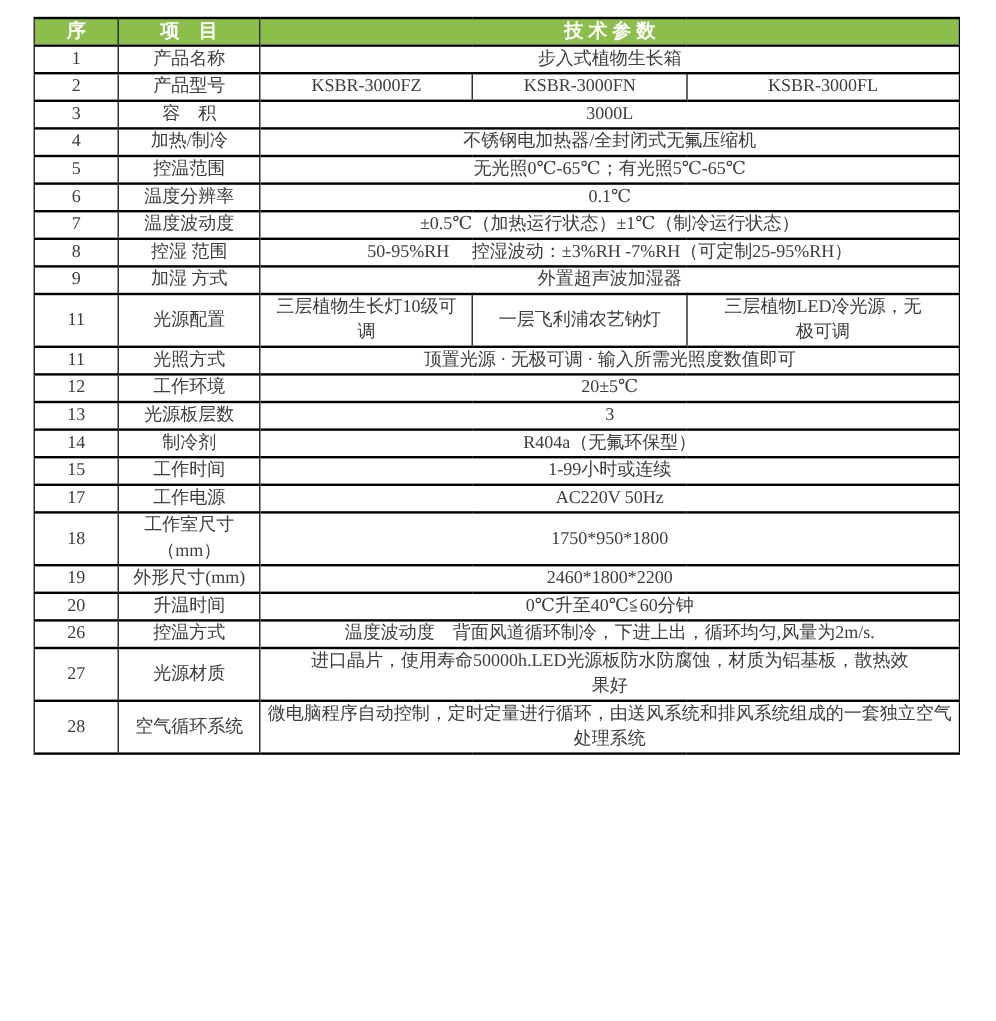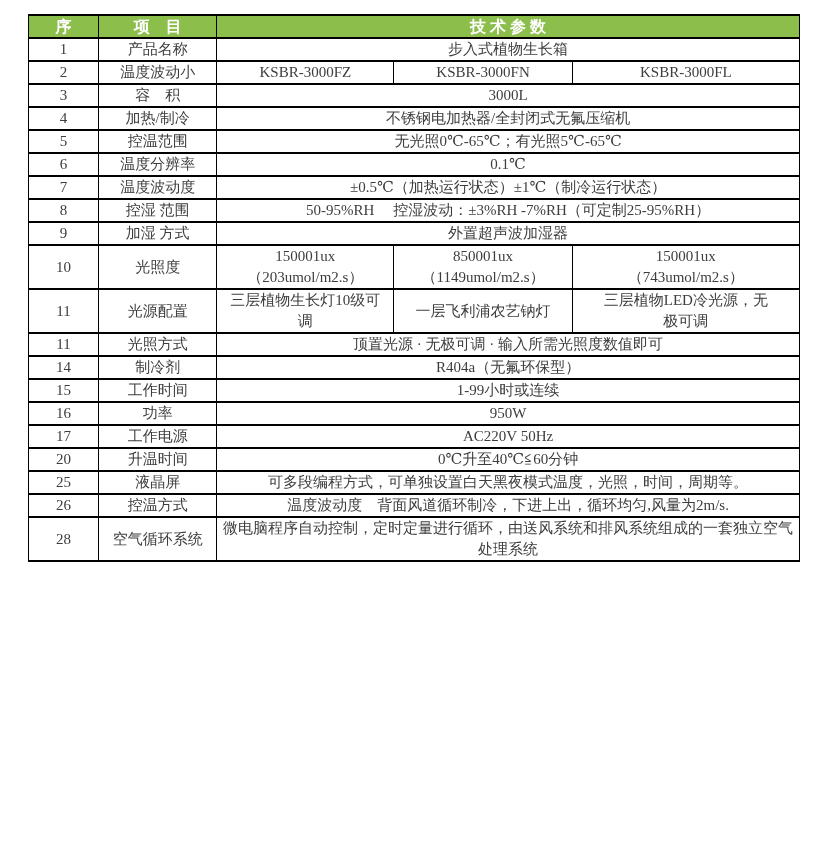--- a/index.html
+++ b/index.html
@@ -68,21 +68,21 @@
       </tr>
     </thead>
     <tbody>
         <tr>
           <td>1</td>
           <td>产品名称</td>
           <td colspan="3">步入式植物生长箱</td>
         </tr>
         <tr>
           <td>2</td>
-          <td>温度波动小</td>
+          <td>产品型号</td>
           <td>KSBR-3000FZ</td>
           <td>KSBR-3000FN</td>
           <td>KSBR-3000FL</td>
         </tr>
         <tr>
           <td>3</td>
           <td>容　积</td>
           <td colspan="3">3000L</td>
         </tr>
         <tr>
@@ -109,77 +109,84 @@
           <td>8</td>
           <td>控湿 范围</td>
           <td colspan="3">50-95%RH　 控湿波动：±3%RH -7%RH（可定制25-95%RH）</td>
         </tr>
         <tr>
           <td>9</td>
           <td>加湿 方式</td>
           <td colspan="3">外置超声波加湿器</td>
         </tr>
         <tr>
-          <td>10</td>
-          <td>光照度</td>
-          <td>150001ux
-（203umol/m2.s）</td>
-          <td>850001ux
-（1149umol/m2.s）</td>
-          <td>150001ux
-（743umol/m2.s）</td>
-        </tr>
-        <tr>
           <td>11</td>
           <td>光源配置</td>
           <td>三层植物生长灯10级可
 调</td>
           <td>一层飞利浦农艺钠灯</td>
           <td>三层植物LED冷光源，无
 极可调</td>
         </tr>
         <tr>
           <td>11</td>
           <td>光照方式</td>
           <td colspan="3">顶置光源 · 无极可调 · 输入所需光照度数值即可</td>
         </tr>
         <tr>
+          <td>12</td>
+          <td>工作环境</td>
+          <td colspan="3">20±5℃</td>
+        </tr>
+        <tr>
+          <td>13</td>
+          <td>光源板层数</td>
+          <td colspan="3">3</td>
+        </tr>
+        <tr>
           <td>14</td>
           <td>制冷剂</td>
           <td colspan="3">R404a（无氟环保型）</td>
         </tr>
         <tr>
           <td>15</td>
           <td>工作时间</td>
           <td colspan="3">1-99小时或连续</td>
         </tr>
         <tr>
-          <td>16</td>
-          <td>功率</td>
-          <td colspan="3">950W</td>
-        </tr>
-        <tr>
           <td>17</td>
           <td>工作电源</td>
           <td colspan="3">AC220V 50Hz</td>
+        </tr>
+        <tr>
+          <td>18</td>
+          <td>工作室尺寸
+（mm）</td>
+          <td colspan="3">1750*950*1800</td>
+        </tr>
+        <tr>
+          <td>19</td>
+          <td>外形尺寸(mm)</td>
+          <td colspan="3">2460*1800*2200</td>
         </tr>
         <tr>
           <td>20</td>
           <td>升温时间</td>
           <td colspan="3">0℃升至40℃≦60分钟</td>
         </tr>
         <tr>
-          <td>25</td>
-          <td>液晶屏</td>
-          <td colspan="3">可多段编程方式，可单独设置白天黑夜模式温度，光照，时间，周期等。</td>
-        </tr>
-        <tr>
           <td>26</td>
           <td>控温方式</td>
           <td colspan="3">温度波动度　背面风道循环制冷，下进上出，循环均匀,风量为2m/s.</td>
+        </tr>
+        <tr>
+          <td>27</td>
+          <td>光源材质</td>
+          <td colspan="3">进口晶片，使用寿命50000h.LED光源板防水防腐蚀，材质为铝基板，散热效
+果好</td>
         </tr>
         <tr>
           <td>28</td>
           <td>空气循环系统</td>
           <td colspan="3">微电脑程序自动控制，定时定量进行循环，由送风系统和排风系统组成的一套独立空气处理系统</td>
         </tr>
       </tbody>
   </table>
 </div>
 

